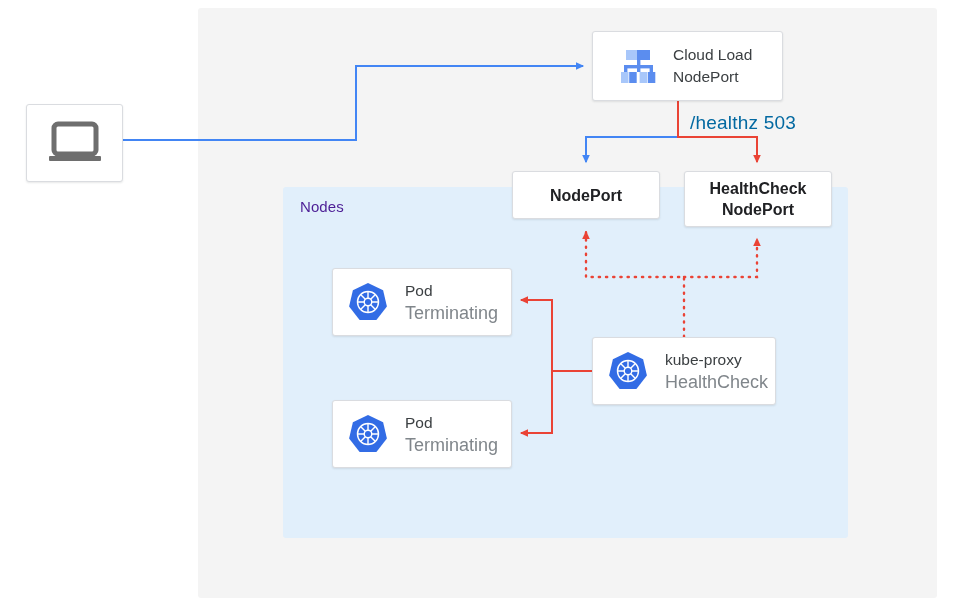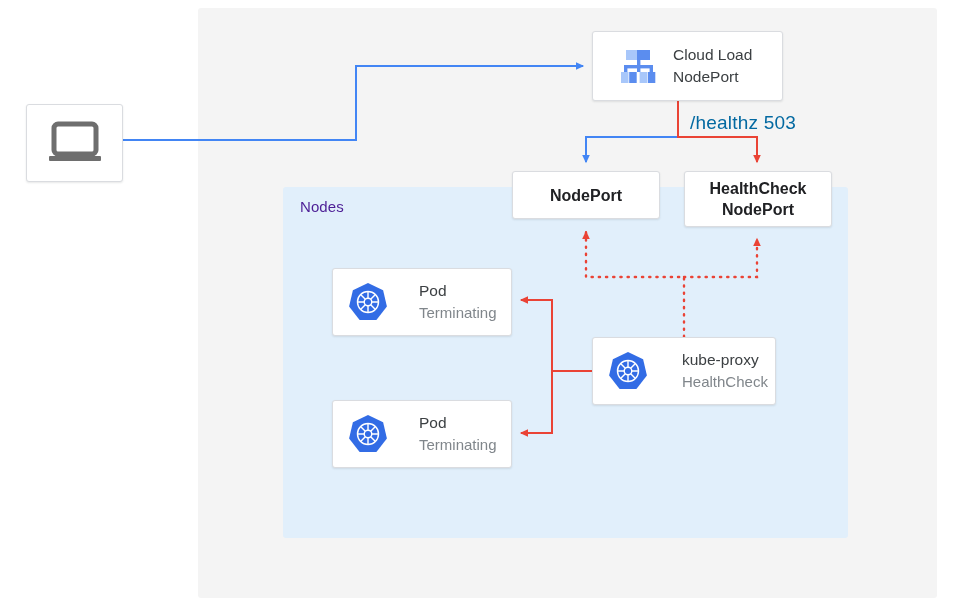--- a/index.html
+++ b/index.html
@@ -70,34 +70,34 @@
     display: flex;
     flex-direction: column;
     justify-content: center;
   }
   .box-title {
     font-size: 15.5px;
     color: #3c4043;
     line-height: 22px;
   }
   .box-sub {
-    font-size: 15px;
+    font-size: 18px;
     color: #80868b;
     line-height: 22px;
   }
   
   #client-box   { left: 26px;  top: 104px; width: 97px;  height: 78px; justify-content: center; }
   #clb-box      { left: 592px; top: 31px;  width: 191px; height: 70px; padding-left: 24px; }
   #clb-box .box-labels { margin-left: 12px; }
   #nodeport-box { left: 512px; top: 171px; width: 148px; height: 48px; }
   #hcnodeport-box { left: 684px; top: 171px; width: 148px; height: 56px; }
   #pod1-box     { left: 332px; top: 268px; width: 180px; height: 68px; padding-left: 14px; }
   #pod2-box     { left: 332px; top: 400px; width: 180px; height: 68px; padding-left: 14px; }
-  #pod1-box .box-labels, #pod2-box .box-labels { margin-left: 30px; }
-  #kubeproxy-box{ left: 592px; top: 337px; width: 184px; height: 68px; padding-left: 14px; gap: 17px; }
+  #pod1-box .box-labels, #pod2-box .box-labels { margin-left: 16px; }
+  #kubeproxy-box{ left: 592px; top: 337px; width: 184px; height: 68px; padding-left: 14px; }
   #kubeproxy-box .box-labels { margin-left: 16px; }
   
   .edge-label {
     position: absolute;
     left: 690px;
     top: 112px;
     font-size: 19px;
     font-weight: normal;
     color: #0369a1;
     letter-spacing: .2px;

